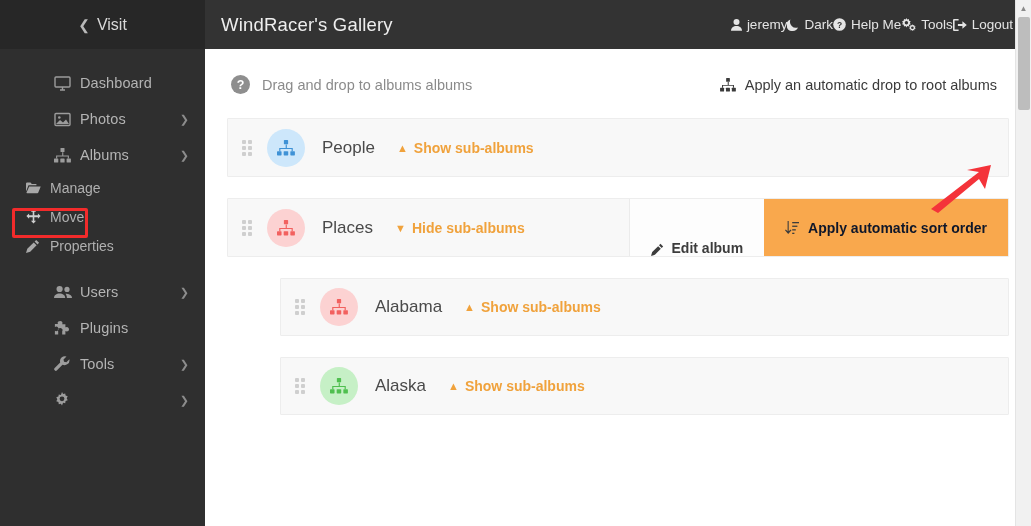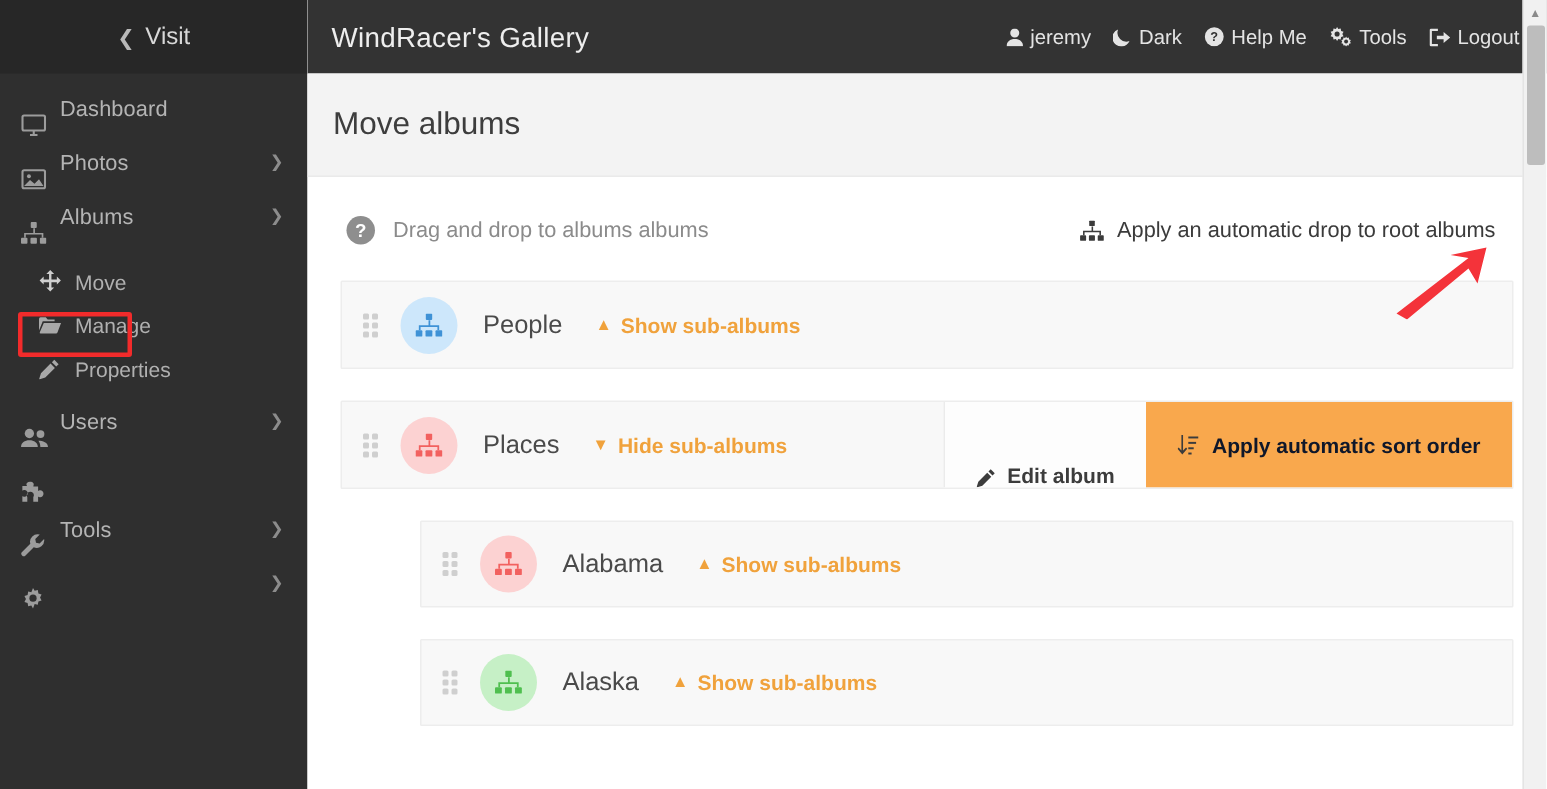--- a/index.html
+++ b/index.html
@@ -20,26 +20,27 @@
   }
   .visit-bar {
     height: 49px; min-height: 49px;
     background: #272727;
     display: flex; align-items: center; justify-content: center;
     color: #d8d8d8; font-size: 16px;
   }
   .visit-bar .chev { font-size: 14px; margin-right: 7px; color: #b9b9b9; }
   .sidebar-nav { padding-top: 16px; }
   .nav-item {
-    display: flex; 
+    display: flex; align-items: center;
     height: 36px;
     padding: 0 16px 0 14px;
     color: #b4b4b4;
     font-size: 14.5px;
     position: relative;
+    margin-left: 40px;
   }
   .nav-item .nic {
     width: 26px; min-width: 26px; display: inline-flex;
     align-items: center; justify-content: flex-start;
     color: #9c9c9c;
   }
   .nav-item .nlabel { flex: 1; letter-spacing: .1px; }
   .nav-item .caret {
     font-size: 11px; color: #8c8c8c; margin-left: auto;
   }
@@ -68,21 +69,21 @@
     overflow: hidden;
   }
   .topbar {
     height: 49px; min-height: 49px;
     background: #333333;
     display: flex; align-items: center;
     padding: 0 18px 0 16px;
     color: #e9e9e9;
   }
   .app-title { font-size: 18.5px; color: #eeeeee; font-weight: 400; letter-spacing: .2px; }
-  .topnav { margin-left: auto; display: flex; align-items: center; gap: 15px; }
+  .topnav { margin-left: auto; display: flex; align-items: center; }
   .topnav a {
     display: flex; align-items: center; gap: 5px;
     color: #e4e4e4; font-size: 13.5px; text-decoration: none;
   }
   .topnav .tn-ic { display: inline-flex; align-items: center; color: #e4e4e4; }
 
   .page-head {
     background: #f3f3f3;
     border-bottom: 1px solid #eaeaea;
     padding: 22px 0 22px 17px;
@@ -222,35 +223,35 @@
             <rect x="12.6" y="10.5" width="4.3" height="4" rx=".6"></rect>
             <path d="M8.2 4.2v3.2H2.1v3.1h1.1V8.4h10.6v2.1h1.1V7.4H9.3V4.2z"></path>
           </svg>
         </span>
         <span class="nlabel">Albums</span>
         <span class="caret">❯</span>
       </div>
 
       <div class="sub-item">
         <span class="nic">
-          <svg class="ic" width="15" height="15" viewBox="0 0 15 15" fill="#cfcfcf">
-            <path d="M7.5 0l2.6 2.7H8.3v3.6h3.6V4.4L14.6 7l-2.7 2.7V8.2H8.3v3.5h1.8L7.5 14.4 4.9 11.7h1.8V8.2H3.1v1.5L.4 7l2.7-2.6v1.9h3.6V2.7H4.9z"></path>
-          </svg>
-        </span>
-        <span>Move</span>
-      </div>
-
-      <div class="sub-item">
-        <span class="nic">
           <svg class="ic" width="15" height="12" viewBox="0 0 15 12" fill="#a8a8a8">
             <path d="M0 1.6A1.1 1.1 0 011.1.5h3.4l1.3 1.5h4.6v1.2H2.5L0 9.4z"></path>
             <path d="M3.2 4.4h11.5l-2.4 6.2a1 1 0 01-.95.65H1.1a.6.6 0 01-.56-.82z"></path>
           </svg>
         </span>
         <span>Manage</span>
+      </div>
+
+      <div class="sub-item">
+        <span class="nic">
+          <svg class="ic" width="15" height="15" viewBox="0 0 15 15" fill="#cfcfcf">
+            <path d="M7.5 0l2.6 2.7H8.3v3.6h3.6V4.4L14.6 7l-2.7 2.7V8.2H8.3v3.5h1.8L7.5 14.4 4.9 11.7h1.8V8.2H3.1v1.5L.4 7l2.7-2.6v1.9h3.6V2.7H4.9z"></path>
+          </svg>
+        </span>
+        <span>Move</span>
       </div>
 
       <div class="sub-item">
         <span class="nic">
           <svg class="ic" width="14" height="14" viewBox="0 0 14 14" fill="#a8a8a8">
             <path d="M10.2.9l2.9 2.9-1.6 1.6-2.9-2.9zM7.7 3.4l2.9 2.9L4.2 12.7 0 14l1.3-4.2z"></path>
           </svg>
         </span>
         <span>Properties</span>
       </div>
@@ -269,20 +270,21 @@
         <span class="nlabel">Users</span>
         <span class="caret">❯</span>
       </div>
 
       <div class="nav-item">
         <span class="nic">
           <svg class="ic" width="16" height="15" viewBox="0 0 16 15" fill="#9c9c9c">
             <path d="M6.2 0c1.3 0 2.3.9 2.3 2 0 .5-.3.9-.3 1.3h3.2v3c.4 0 .8-.4 1.4-.4 1.2 0 2.2 1 2.2 2.3s-1 2.3-2.2 2.3c-.6 0-1-.4-1.4-.4v3.4H8.2v-3c0-.4.4-.8.4-1.4 0-1.2-1-2.2-2.4-2.2s-2.4 1-2.4 2.2c0 .6.4 1 .4 1.4v3H.9V9.8c.4 0 .8.4 1.4.4 1.2 0 2.2-1 2.2-2.3s-1-2.3-2.2-2.3c-.6 0-1 .4-1.4.4v-3h3.2C3.8 2.6 3.6 2.3 3.6 2 3.6.9 4.8 0 6.2 0z"></path>
           </svg>
         </span>
+        <span class="nlabel">Plugins</span>
       </div>
 
       <div class="nav-item">
         <span class="nic">
           <svg class="ic" width="16" height="16" viewBox="0 0 16 16" fill="#9c9c9c">
             <path d="M15.4 3.3l-3 3-2.4-.5-.5-2.4 3-3a5 5 0 00-6.3 6.1L.7 12a1.6 1.6 0 002.3 2.3l5.5-5.5a5 5 0 006.9-5.5z"></path>
           </svg>
         </span>
         <span class="nlabel">Tools</span>
         <span class="caret">❯</span>
@@ -354,23 +356,20 @@
             <svg class="ic" width="14" height="12" viewBox="0 0 14 12" fill="#e4e4e4">
               <path d="M0 1.1A1.1 1.1 0 011.1 0h4.5v1.6H1.6v8.8h4v1.6H1.1A1.1 1.1 0 010 10.9z"></path>
               <path d="M9.4 2.3L13.8 6l-4.4 3.7V7.1H4.9V4.9h4.5z"></path>
             </svg>
           </span>
           <span>Logout</span>
         </a>
       </div>
     </div>
 
-    <div class="page-head">
-      <div class="page-title">Move albums</div>
-    </div>
 
     <div class="content">
 
       <div class="toolbar-row">
         <div class="hint">
           <span class="qmark">?</span>
           <span>Drag and drop to albums albums</span>
         </div>
         <a class="auto-order" href="#">
           <span>

